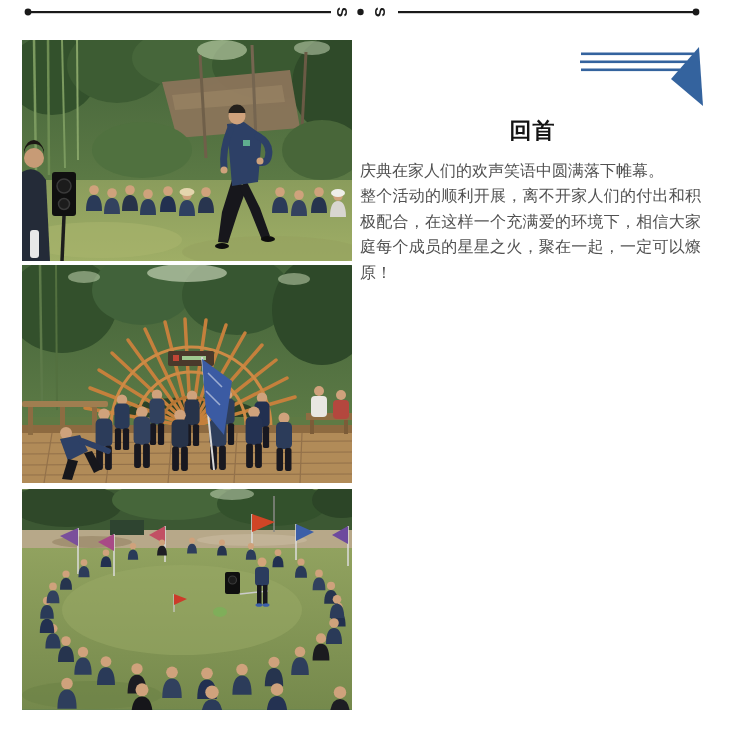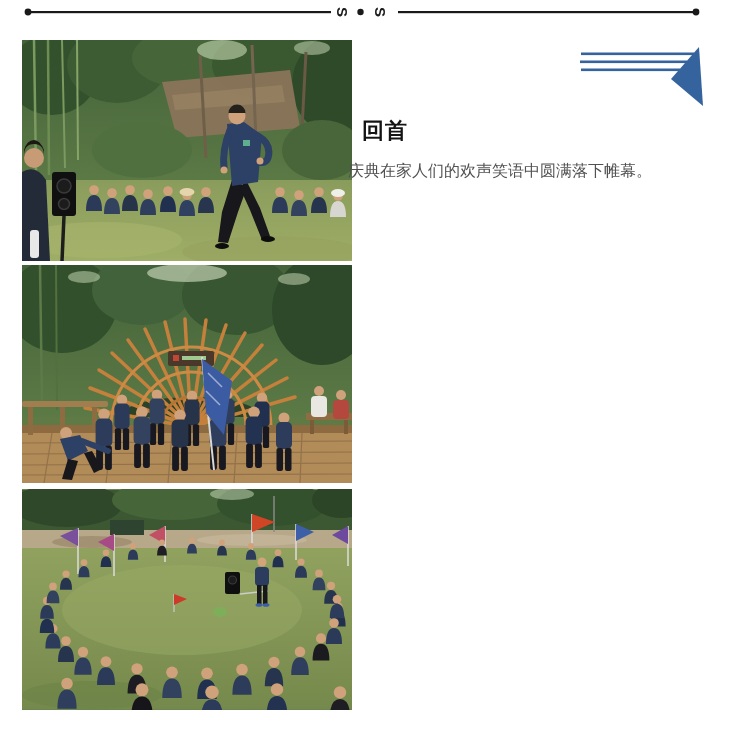--- a/index.html
+++ b/index.html
@@ -6,24 +6,24 @@
   body{width:736px;height:732px;position:relative;overflow:hidden;
        font-family:"Liberation Sans","DejaVu Sans",sans-serif;}
   .abs{position:absolute;}
   #divider{left:0;top:0;width:736px;height:26px;}
   .photo{left:22px;width:330px;overflow:hidden;background:#6b8550;}
   #photo1{top:40px;height:221px;}
   #photo2{top:265px;height:218px;}
   #photo3{top:489px;height:221px;}
   .photo svg{display:block;width:330px;height:100%;}
   #arrow-graphic{left:578px;top:45px;width:128px;height:64px;}
-  #headline{left:362px;top:116px;width:341px;text-align:left;
+  #headline{left:362px;top:116px;width:341px;text-align:center;
             font-size:22px;line-height:29px;font-weight:bold;color:#141414;
             letter-spacing:1px;}
-  #article-body{left:348px;top:158px;width:341px;color:#515151;
+  #article-body{left:360px;top:158px;width:341px;color:#515151;
                 font-size:16px;line-height:25.4px;}
   #article-body p{margin:0;text-align:justify;text-justify:inter-character;
                   word-break:break-all;}
 </style>
 </head>
 <body>
 
 <svg width="0" height="0" style="position:absolute" aria-hidden="true">
   <defs>
     <g id="sym-sit">
@@ -311,13 +311,14 @@
   <rect x="3" y="7.5" width="113" height="2.6" fill="#34639e"></rect>
   <rect x="2" y="15.5" width="107" height="2.6" fill="#34639e"></rect>
   <rect x="3" y="23.5" width="99" height="2.6" fill="#34639e"></rect>
   <polygon points="121,2 125,61 93,34" fill="#34639e"></polygon>
 </svg>
 
 <h1 id="headline" class="abs" style="margin:0">回首</h1>
 
 <div id="article-body" class="abs">
   <p>庆典在家人们的欢声笑语中圆满落下帷幕。</p>
+  <p>整个活动的顺利开展，离不开家人们的付出和积极配合，在这样一个充满爱的环境下，相信大家庭每个成员的星星之火，聚在一起，一定可以燎原！</p>
 </div>
 
 </body></html>

